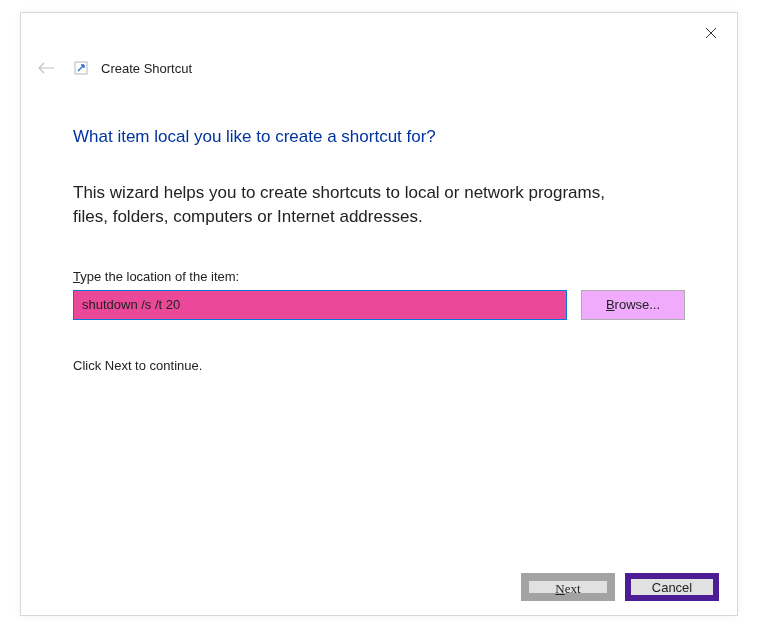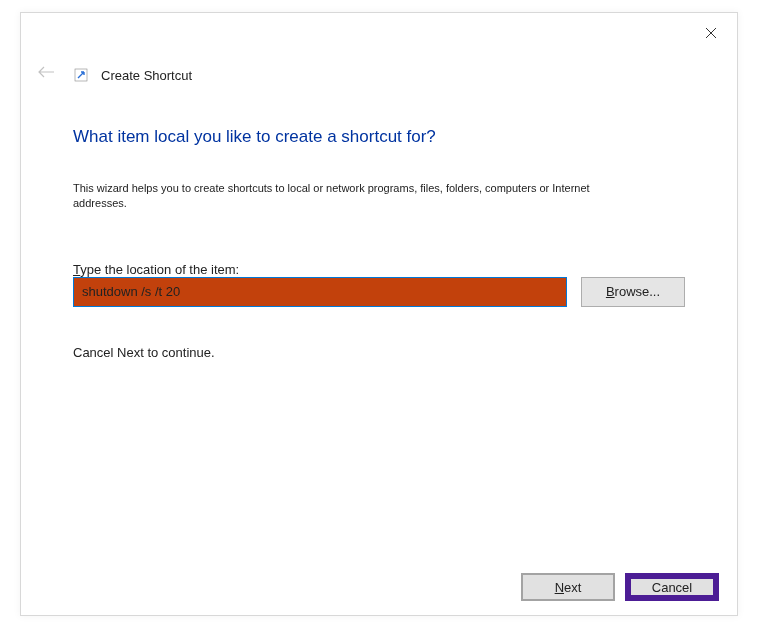--- a/index.html
+++ b/index.html
@@ -41,21 +41,21 @@
       color: #333;
       font-size: 14px;
       cursor: pointer;
     }
     .close-btn svg {
       width: 12px;
       height: 12px;
     }
     .header-row {
       display: flex;
-      align-items: flex-end;
+      align-items: center;
       padding: 6px 14px 0 14px;
       gap: 10px;
       height: 36px;
     }
     .back-arrow {
       width: 22px;
       height: 22px;
       display: flex;
       align-items: center;
       justify-content: center;
@@ -87,54 +87,54 @@
       padding: 44px 52px 0 52px;
     }
     .heading {
       color: #0033a0;
       font-size: 17px;
       font-weight: 400;
       margin-bottom: 34px;
     }
     .description {
       color: #222;
-      font-size: 11px;
+      font-size: 17px;
       line-height: 1.4;
-      margin-bottom: 50px;
+      margin-bottom: 40px;
       max-width: 560px;
     }
     .field-label {
       color: #222;
       font-size: 13px;
-      margin-bottom: 0;
+      margin-bottom: 6px;
     }
     .field-label .access-key {
       text-decoration: underline;
     }
     .field-row {
       display: flex;
       gap: 14px;
       align-items: stretch;
       margin-bottom: 38px;
     }
     .location-input {
       flex: 1;
       height: 30px;
       border: 1px solid #0078d7;
       padding: 0 8px;
       font-family: "Segoe UI", Tahoma, sans-serif;
       font-size: 13px;
       color: #222;
       outline: none;
-      background: #c2410c;
+      background: #ec4899;
     }
     .browse-btn {
       width: 104px;
       height: 30px;
-      background: #e5e5e5;
+      background: #f0abfc;
       border: 1px solid #adadad;
       font-family: "Segoe UI", Tahoma, sans-serif;
       font-size: 13px;
       color: #222;
       cursor: pointer;
     }
     .browse-btn .access-key {
       text-decoration: underline;
     }
     .continue-text {
@@ -157,21 +157,22 @@
       width: 94px;
       height: 28px;
       background: #e1e1e1;
       border: 6px solid #4c1d95;
       font-family: "Segoe UI", Tahoma, sans-serif;
       font-size: 13px;
       color: #222;
       cursor: pointer;
     }
     .footer-btn.primary {
-      border: 2px solid #a3a3a3;
+      border: 8px solid #a3a3a3;
+      font-family: Liberation Serif, serif;
     }
     .footer-btn .access-key {
       text-decoration: underline;
     }
   </style>
 </head>
 <body>
 
 <div class="dialog">
 
@@ -207,21 +208,21 @@
       <span class="access-key">T</span><span>ype the location of the item:</span>
     </div>
 
     <div class="field-row">
       <input type="text" class="location-input" value="shutdown /s /t 20" style="">
       <button class="browse-btn">
         <span class="access-key">B</span><span>rowse...</span>
       </button>
     </div>
 
-    <p class="continue-text">Cancel Next to continue.</p>
+    <p class="continue-text">Click Next to continue.</p>
   </div>
 
   <div class="footer">
     <button class="footer-btn primary">
       <span class="access-key">N</span><span>ext</span>
     </button>
     <button class="footer-btn">Cancel</button>
   </div>
 
 </div>

